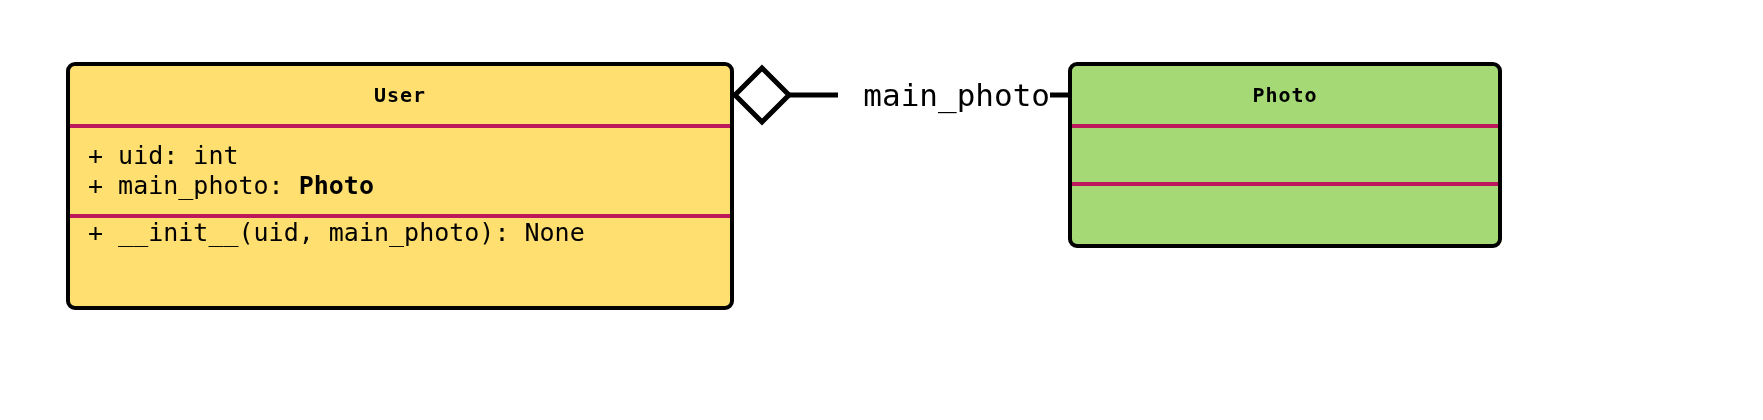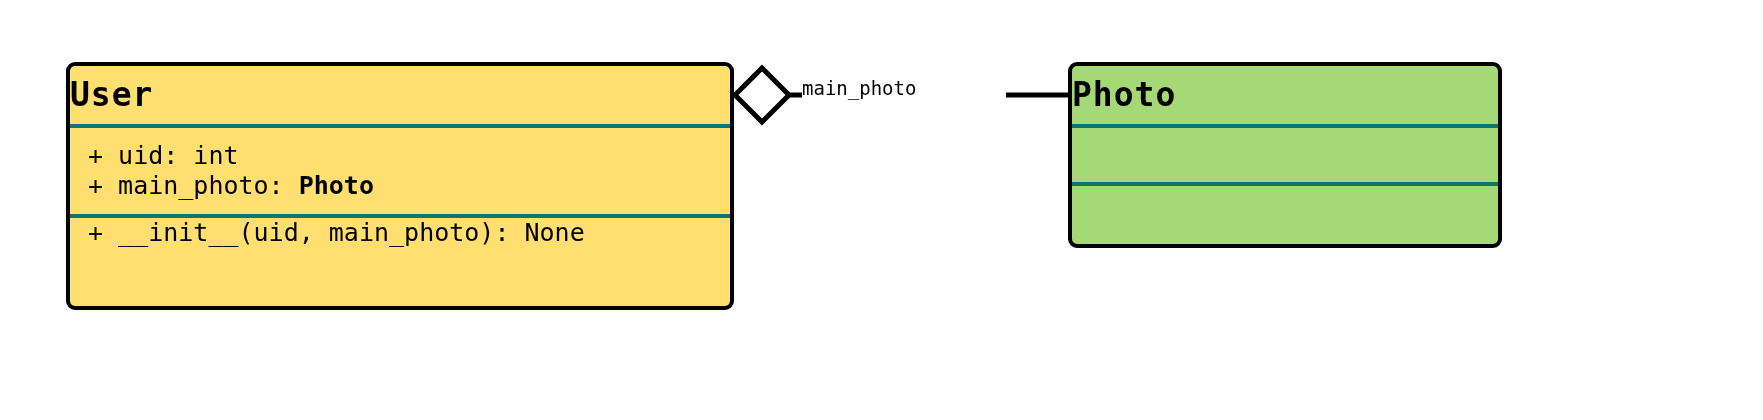--- a/index.html
+++ b/index.html
@@ -33,25 +33,26 @@
     flex-direction: column;
   }
   .uml-compartment {
     box-sizing: border-box;
     position: relative;
     display: flex;
     flex-direction: column;
     justify-content: center;
   }
   .uml-compartment + .uml-compartment {
-    border-top: 4px solid #0f766e;
+    border-top: 4px solid #be185d;
   }
   .uml-title {
+    text-align: center;
     font-weight: bold;
-    font-size: 33px;
+    font-size: 20px;
     letter-spacing: 1px;
     color: #000000;
     line-height: 1.1;
   }
   .uml-row {
     font-size: 25px;
     color: #000000;
     line-height: 1.22;
     white-space: pre;
     padding-left: 18px;
@@ -90,25 +91,25 @@
   
   #aggregation-edge {
     position: absolute;
     left: 0; top: 0;
     width: 1763px;
     height: 420px;
     pointer-events: none;
   }
   #edge-label {
     position: absolute;
-    left: 802px;
+    left: 860px;
     top: 78px;
     width: 190px;
-    text-align: left;
-    font-size: 19px;
+    text-align: right;
+    font-size: 31px;
     color: #000000;
     background: #ffffff;
     line-height: 1.1;
     white-space: pre;
   }
 </style>
 </head>
 <body>
 
 <div id="diagram-canvas">

